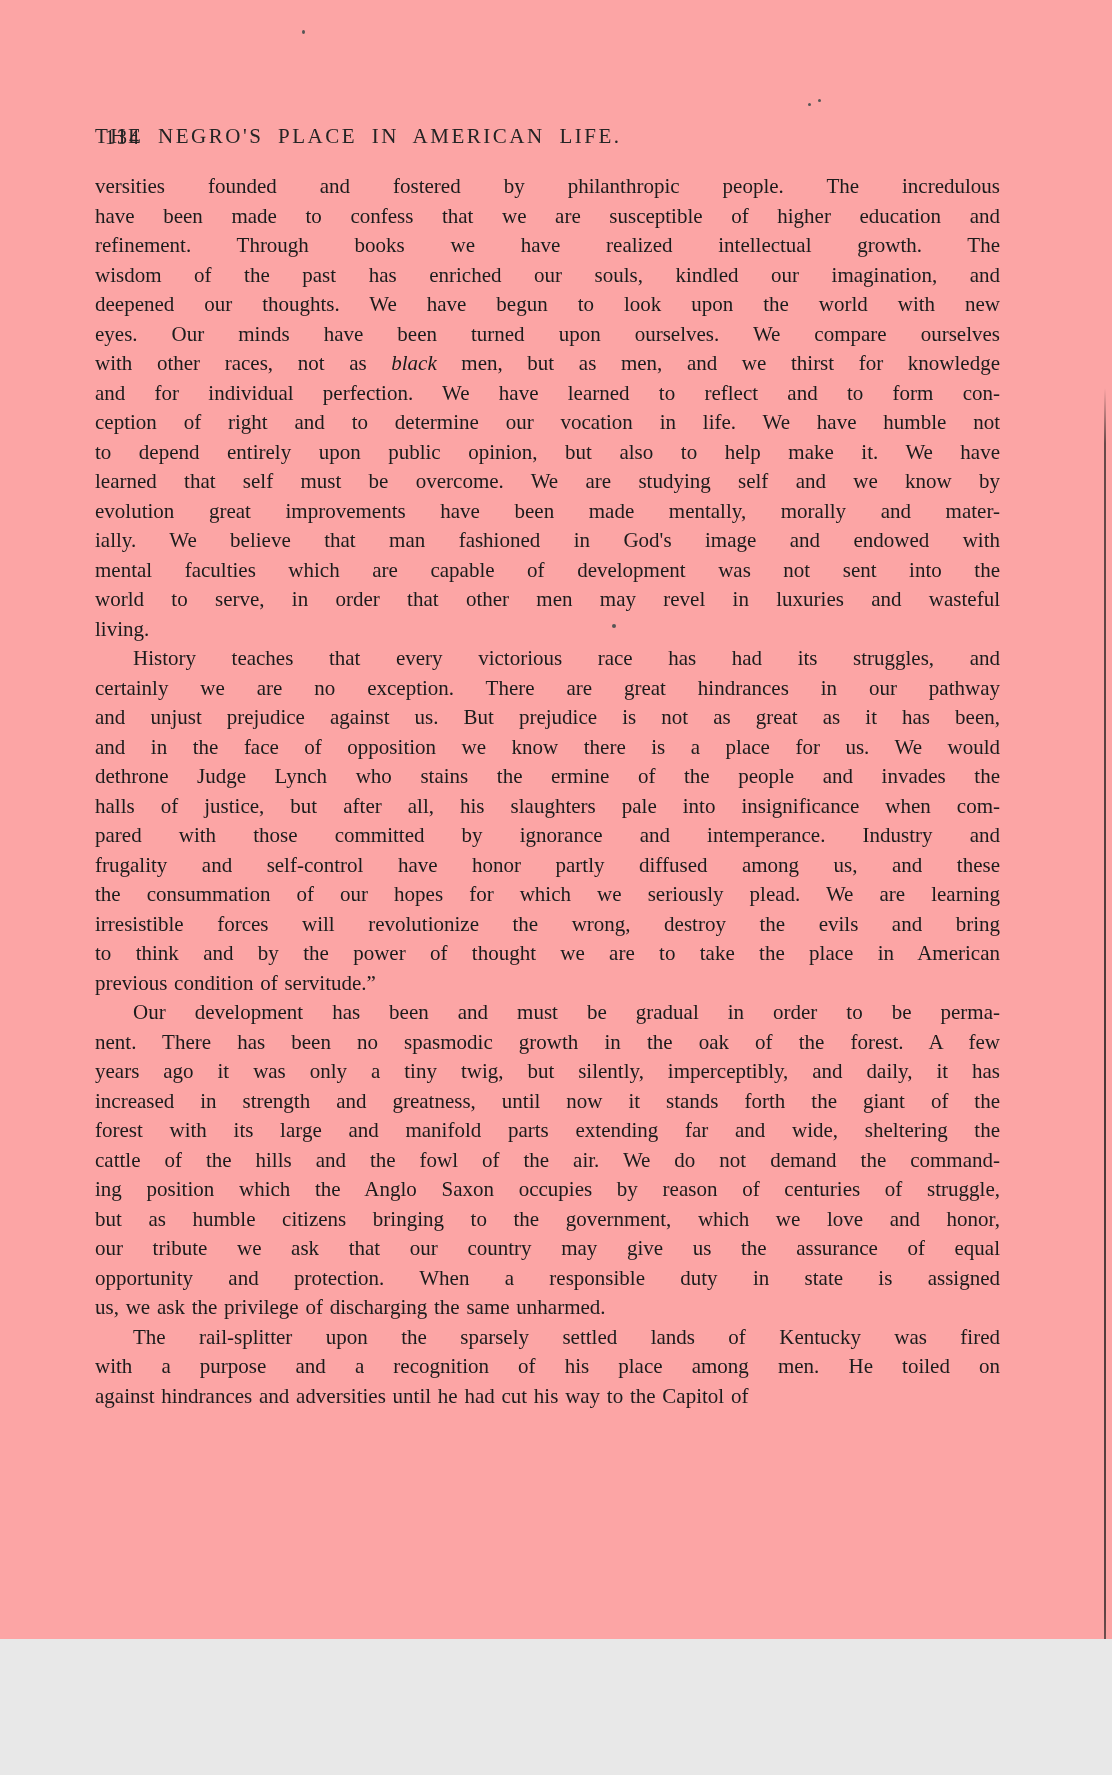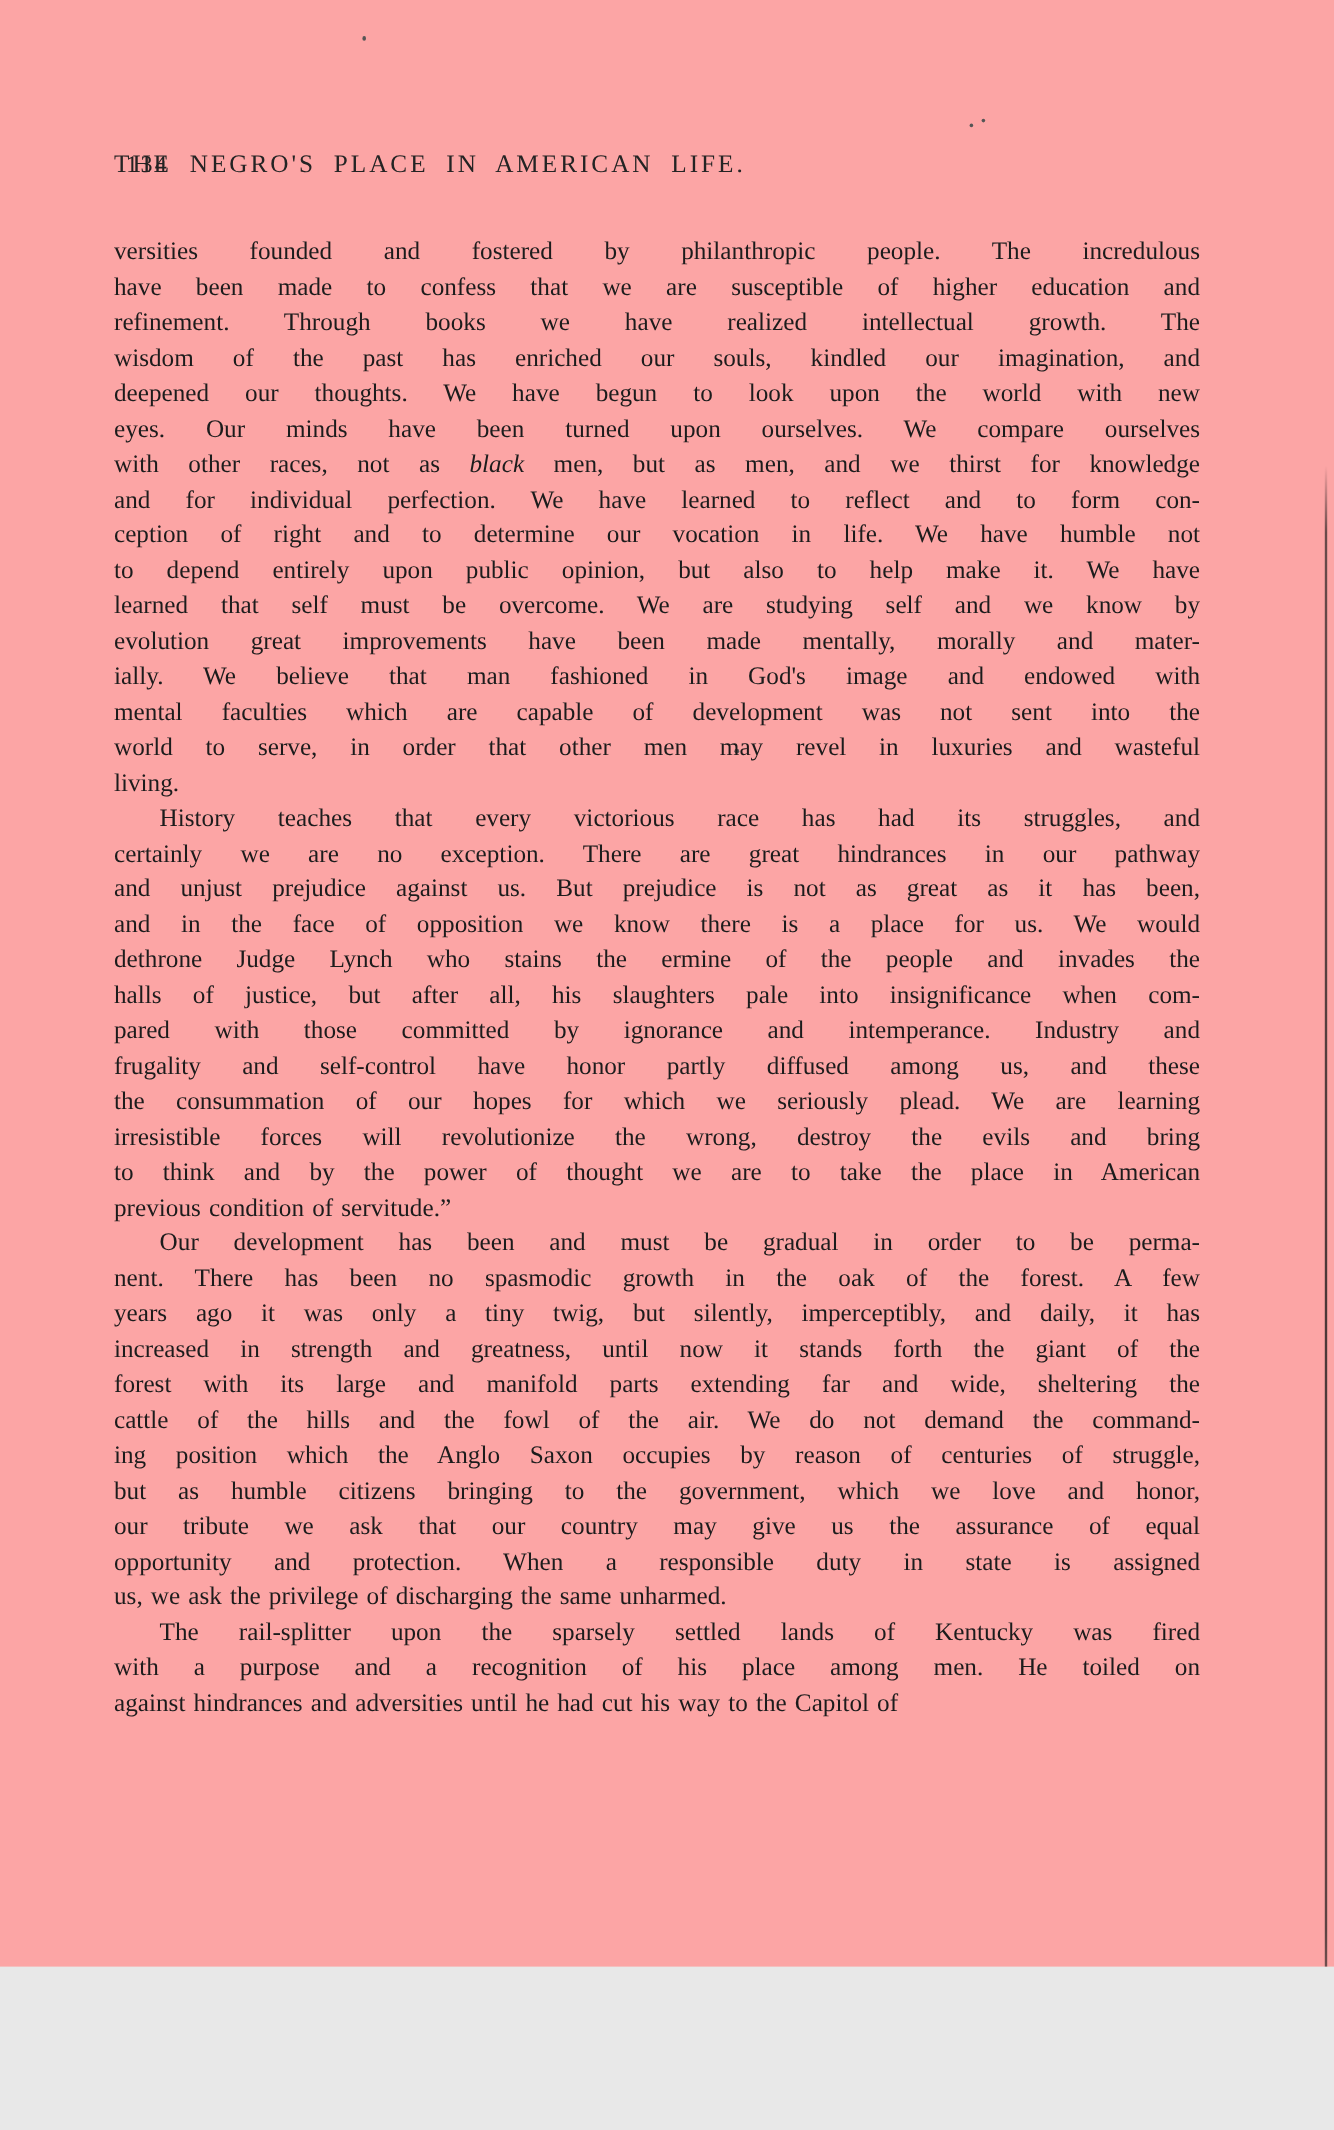--- a/index.html
+++ b/index.html
@@ -40,21 +40,20 @@
     color: #242424;
   }
   .page-text {
     position: absolute;
     left: 95px;
     top: 172px;
     width: 905px;
     font-size: 21px;
     line-height: 29.5px;
     color: #1c1c1c;
-    margin-top: 23px;
   }
   .paragraph { margin: 0; }
   .line {
     text-align: justify;
     text-align-last: justify;
     word-spacing: 1.5px;
   }
   .line.last { text-align-last: left; }
   .line.indent { text-indent: 38px; }
   .binding-line {

